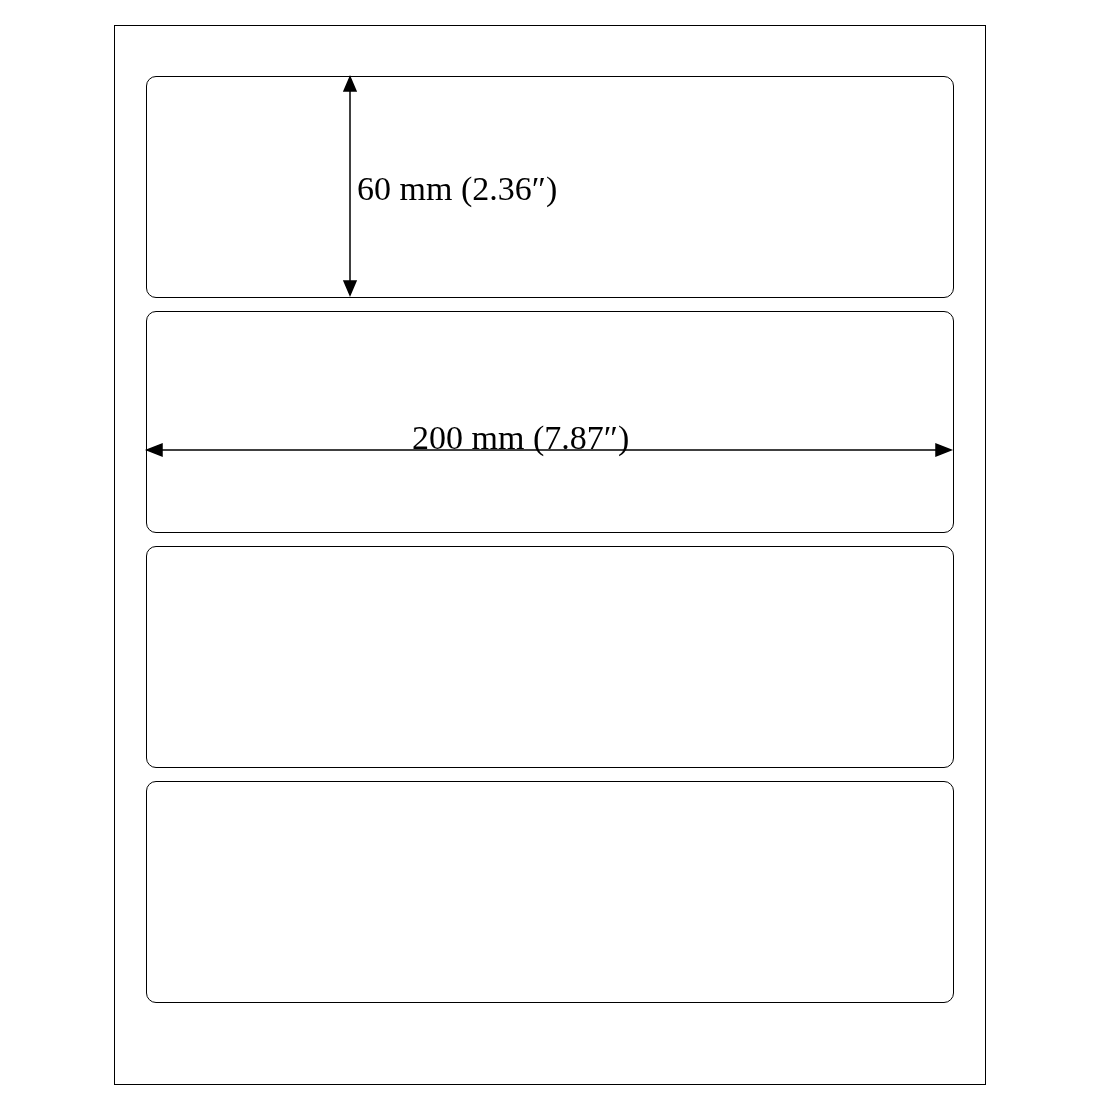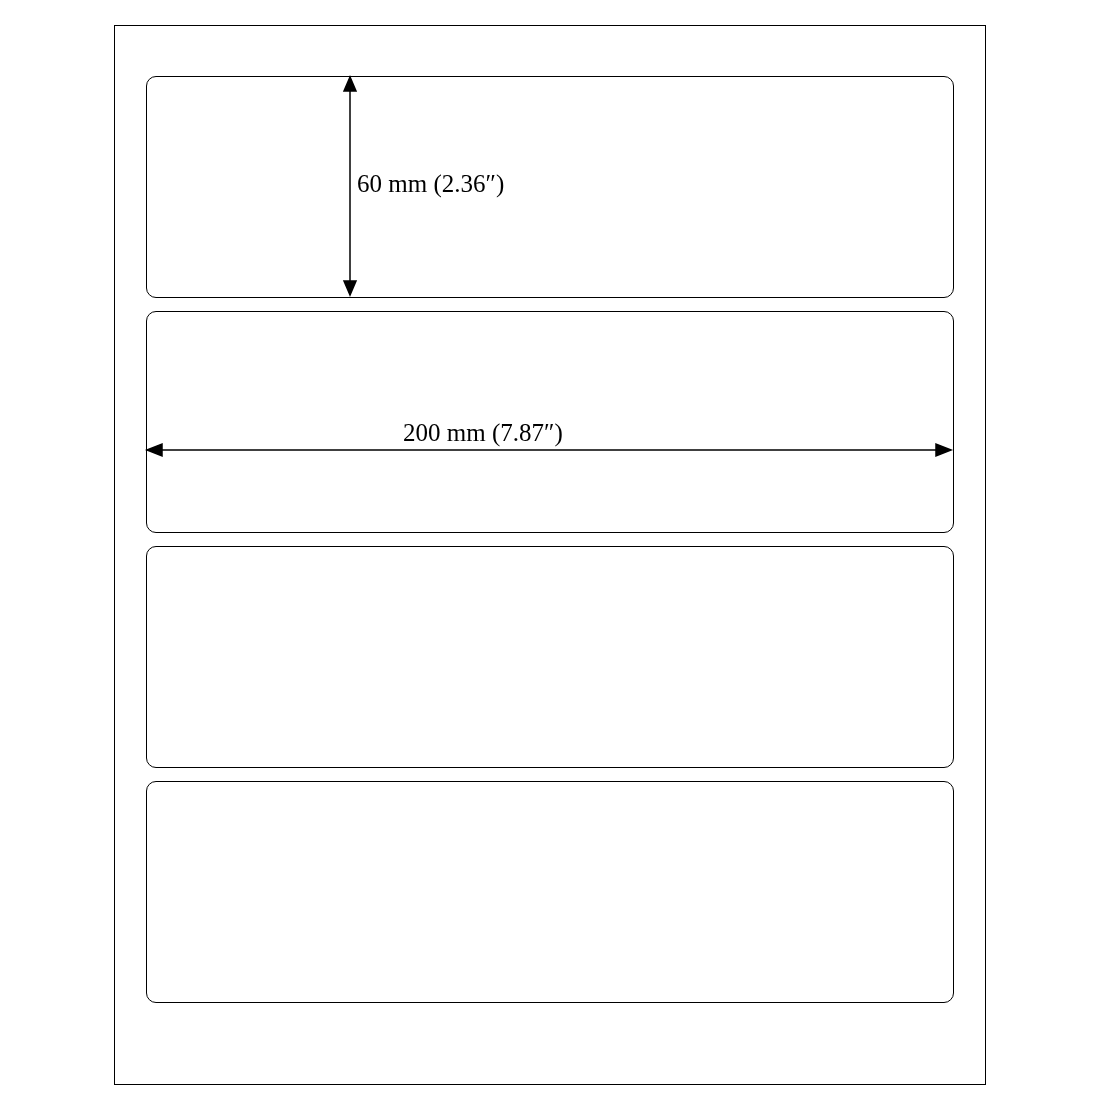--- a/index.html
+++ b/index.html
@@ -22,26 +22,26 @@
       border:1px solid #000;
       border-radius:10px;
       background:#fff;
     }
     .r1{ top:50px; }
     .r2{ top:285px; }
     .r3{ top:520px; }
     .r4{ top:755px; }
     .dim-text{
       position:absolute;
-      font-size:25px;
+      font-size:34px;
       color:#000;
       white-space:nowrap;
     }
     .height-text{ left:357px; top:170px; }
-    .width-text { left:403px; top:419px;text-align:right; }
+    .width-text { left:412px; top:419px;text-align:right; }
     svg.overlay{
       position:absolute;
       left:114px; top:25px;
       width:872px; height:1060px;
       pointer-events:none;
     }
   </style>
 </head>
 <body>
 

